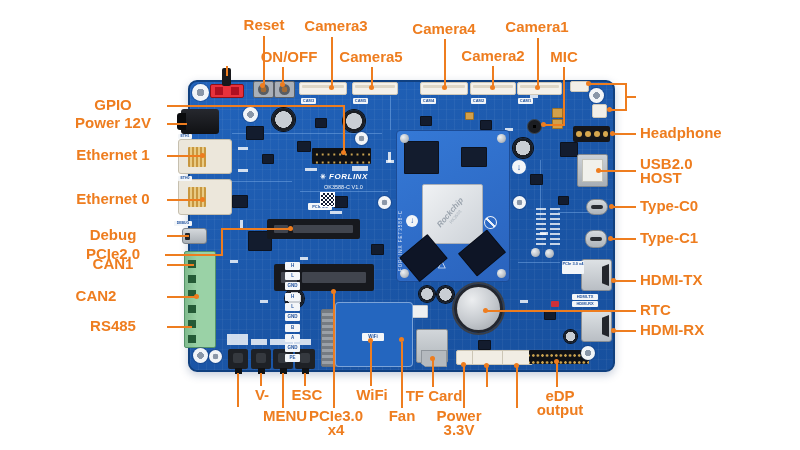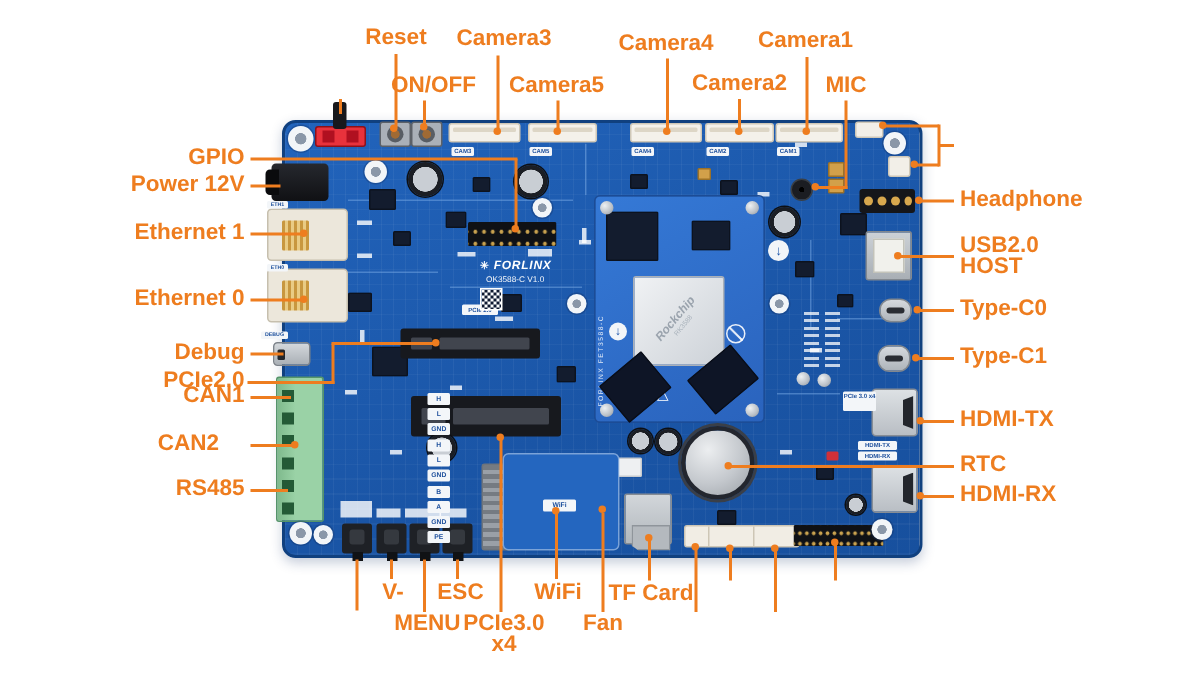--- a/index.html
+++ b/index.html
@@ -1,21 +1,21 @@
 <!DOCTYPE html>
 <html><head>
 <meta charset="utf-8">
 <style>
   html,body{margin:0;padding:0;background:#fff;}
   #stage{position:relative;width:800px;height:450px;background:#ffffff;overflow:hidden;
          font-family:"Liberation Sans",sans-serif;}
   
   .lbl{position:absolute;color:#EE7D1F;font-weight:bold;font-size:15px;line-height:14px;
        text-align:center;white-space:normal;}
-  .lbl.la{text-align:right;}
+  .lbl.la{text-align:center;}
   .lbl.lb{text-align:left;white-space:normal;}
   .ld{position:absolute;background:#EE7D1F;z-index:40;}
   .ld.h{height:2px;} .ld.v{width:2px;}
   .dot{position:absolute;width:5px;height:5px;border-radius:50%;background:#EE7D1F;z-index:41;}
   
   #board{position:absolute;left:188px;top:80px;width:427px;height:292px;border-radius:9px;
          background:linear-gradient(155deg,#2264bc,#1a55a6 60%,#17509e);
          border:2px solid #10407f;box-sizing:border-box;z-index:1;
          box-shadow:0 3px 8px rgba(30,60,110,.25);}
   #board::before{content:"";position:absolute;inset:0;border-radius:7px;
@@ -398,14 +398,16 @@
   <div class="lbl lb" style="left:640px;top:303px;width:120px">RTC</div>
   <div class="lbl lb" style="left:640px;top:323px;width:120px">HDMI-RX</div>
 
   <div class="lbl" style="left:247px;top:388px;width:30px">V-</div>
   <div class="lbl" style="left:260px;top:409px;width:50px">MENU</div>
   <div class="lbl" style="left:287px;top:388px;width:40px">ESC</div>
   <div class="lbl" style="left:305px;top:409px;width:62px">PCIe3.0 x4</div>
   <div class="lbl" style="left:352px;top:388px;width:40px">WiFi</div>
   <div class="lbl" style="left:384px;top:409px;width:36px">Fan</div>
   <div class="lbl" style="left:404px;top:389px;width:60px">TF Card</div>
+  <div class="lbl" style="left:433px;top:409px;width:52px">Power 3.3V</div>
+  <div class="lbl" style="left:534px;top:389px;width:52px">eDP output</div>
 
 </div>
 
 </body></html>

